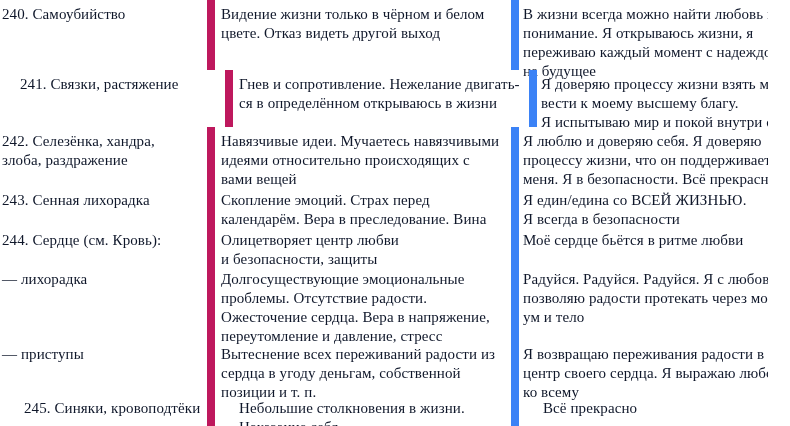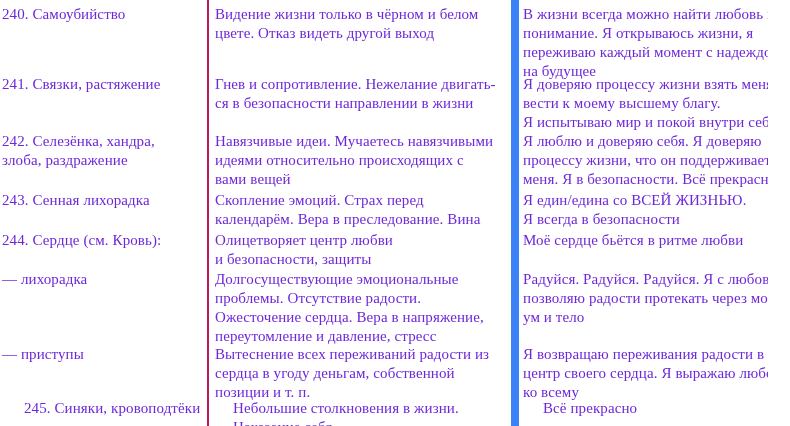--- a/index.html
+++ b/index.html
@@ -7,45 +7,45 @@
     padding: 0;
     background: #ffffff;
   }
   .page {
     position: relative;
     width: 768px;
     height: 426px;
     background: #ffffff;
     overflow: hidden;
     font-family: "Liberation Serif", "DejaVu Serif", serif;
-    color: #6d28d9;
+    color: #0f172a;
   }
   .tbl {
     display: grid;
     grid-template-columns: 207px 304px 279px;
     width: 790px;
   }
   .row {
     display: contents;
   }
   .cell {
     box-sizing: border-box;
     padding-top: 5px;
     white-space: pre;
     font-size: 15px;
     line-height: 19px;
     overflow: visible;
     letter-spacing: 0.1px;
   }
   .c1 { padding-left: 2px; padding-right: 4px; }
-  .c2 { border-left: 2px solid #be185d; padding-left: 6px; padding-right: 4px; }
+  .c2 { border-left: 8px solid #be185d; padding-left: 6px; padding-right: 4px; }
   .c3 { border-left: 8px solid #3b82f6; padding-left: 4px; padding-right: 2px; }
   
   .h0 { height: 70px; }
-  .h1 { height: 57px; }
+  .h1 { height: 57px; margin-left: 18px; }
   .h2 { height: 59px; }
   .h3 { height: 40px; }
   .h4 { height: 39px; }
   .h5 { height: 75px; }
   .h6 { height: 54px; }
   .h7 { height: 32px; padding-left: 24px; }
 </style>
 </head>
 <body>
 
@@ -58,21 +58,21 @@
 цвете. Отказ видеть другой выход</div>
       <div class="cell c3 h0">В жизни всегда можно найти любовь и
 понимание. Я открываюсь жизни, я
 переживаю каждый момент с надеждой
 на будущее</div>
     </div>
 
     <div class="row">
       <div class="cell c1 h1">241. Связки, растяжение</div>
       <div class="cell c2 h1">Гнев и сопротивление. Нежелание двигать-
-ся в безопасности направлении в жизни</div>
+ся в определённом открываюсь в жизни</div>
       <div class="cell c3 h1">Я доверяю процессу жизни взять меня и
 вести к моему высшему благу.
 Я испытываю мир и покой внутри себя</div>
     </div>
 
     <div class="row">
       <div class="cell c1 h2">242. Селезёнка, хандра,
 злоба, раздражение</div>
       <div class="cell c2 h2">Навязчивые идеи. Мучаетесь навязчивыми
 идеями относительно происходящих с

